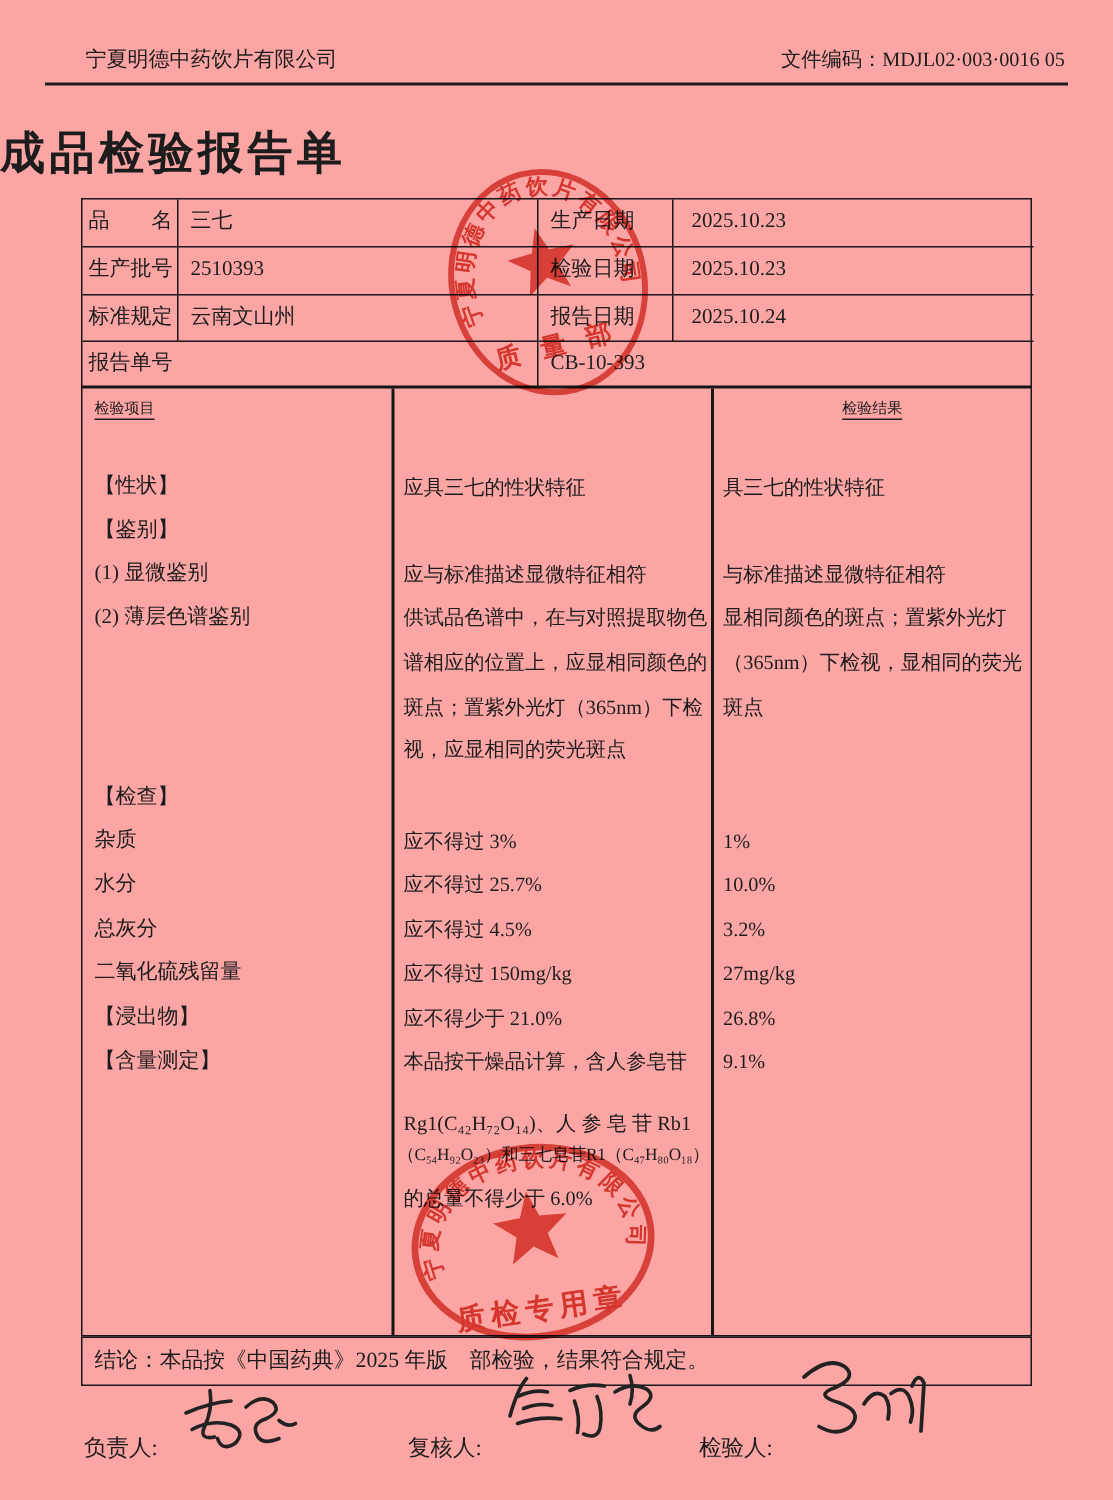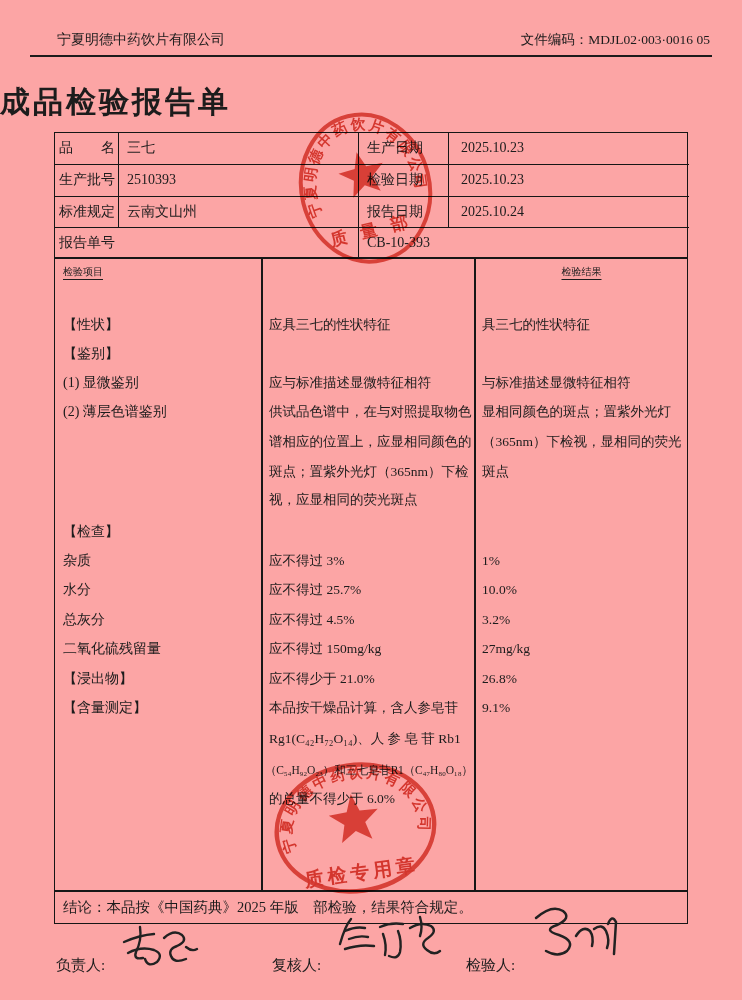--- a/index.html
+++ b/index.html
@@ -93,21 +93,21 @@
     <div class="line" style="left:214px;top:173px;">谱相应的位置上，应显相同颜色的</div>
     <div class="line" style="left:214px;top:143px;">供试品色谱中，在与对照提取物色</div>
     <div class="line" style="left:214px;top:203px;">斑点；置紫外光灯（365nm）下检</div>
     <div class="line" style="left:214px;top:231px;">视，应显相同的荧光斑点</div>
     <div class="line" style="left:214px;top:292px;">应不得过 3%</div>
     <div class="line" style="left:214px;top:321px;">应不得过 25.7%</div>
     <div class="line" style="left:214px;top:351px;">应不得过 4.5%</div>
     <div class="line" style="left:214px;top:380px;">应不得过 150mg/kg</div>
     <div class="line" style="left:214px;top:410px;font-family:Liberation Serif, serif;">应不得少于 21.0%</div>
     <div class="line" style="left:214px;top:439px;">本品按干燥品计算，含人参皂苷</div>
-    <div class="line" style="left:214px;top:470px;font-family:Liberation Serif, serif;">Rg1(C₄₂H₇₂O₁₄)、人 参 皂 苷 Rb1</div>
+    <div class="line" style="left:214px;top:480px;font-family:Liberation Serif, serif;">Rg1(C₄₂H₇₂O₁₄)、人 参 皂 苷 Rb1</div>
     <div class="line tight" style="left:210px;top:501px;">（C₅₄H₉₂O₂₃）和三七皂苷R1（C₄₇H₈₀O₁₈）</div>
     <div class="line" style="left:214px;top:530px;">的总量不得少于 6.0%</div>
 
     <div class="line" style="left:427px;top:56px;">具三七的性状特征</div>
     <div class="line" style="left:427px;top:114px;">与标准描述显微特征相符</div>
     <div class="line" style="left:427px;top:143px;">显相同颜色的斑点；置紫外光灯</div>
     <div class="line" style="left:427px;top:173px;">（365nm）下检视，显相同的荧光</div>
     <div class="line" style="left:427px;top:203px;">斑点</div>
     <div class="line" style="left:427px;top:292px;">1%</div>
     <div class="line" style="left:427px;top:321px;">10.0%</div>

